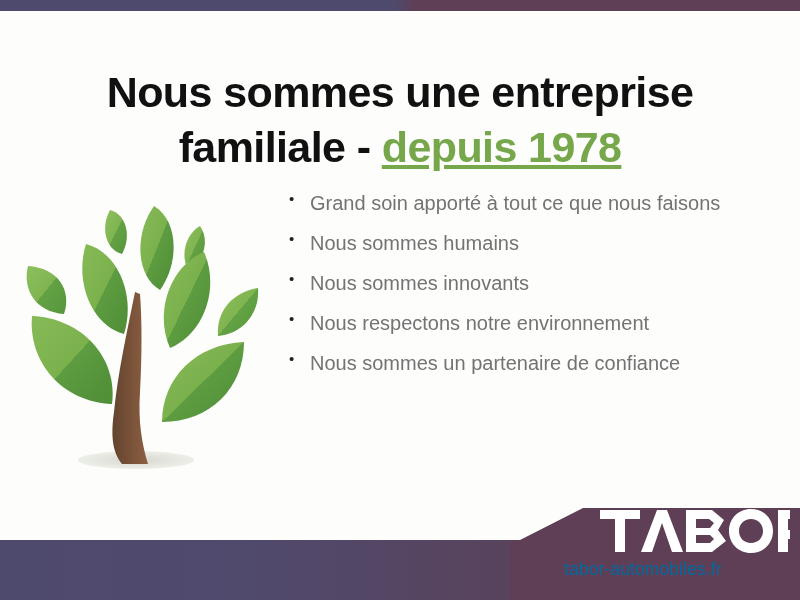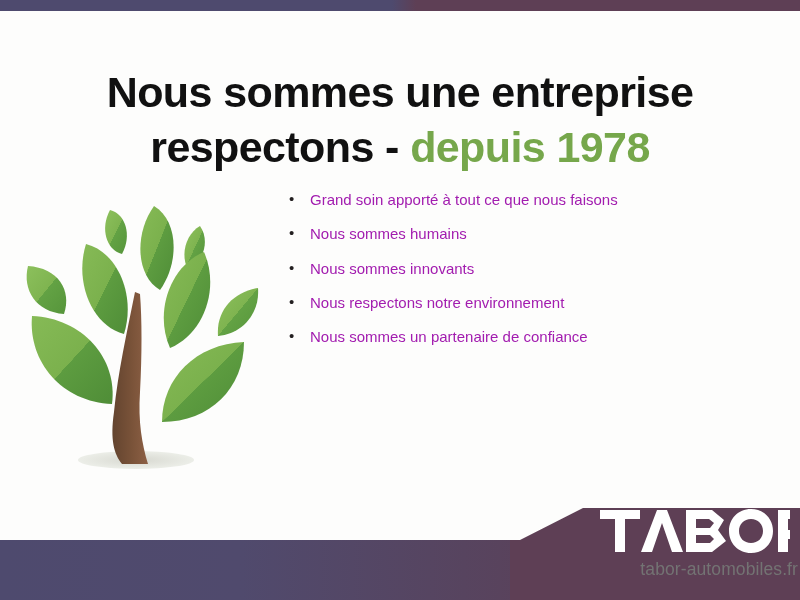--- a/index.html
+++ b/index.html
@@ -54,65 +54,66 @@
 
   .logo-wordmark {
     position: absolute;
     left: 600px;
     top: 508px;
     width: 190px;
     height: 46px;
   }
   .logo-url {
     position: absolute;
-    left: 608px;
+    left: 564px;
     top: 559px;
     width: 190px;
-    text-align: right;
-    color: #737373;
+    text-align: left;
+    color: #0369a1;
     font-size: 17.5px;
     letter-spacing: .1px;
     white-space: nowrap;
   }
 
   
   .headline {
     position: absolute;
     left: 40px;
     top: 36px;
     width: 720px;
     text-align: center;
     font-size: 43px;
     font-weight: bold;
     line-height: 1.29;
     letter-spacing: -0.6px;
     color: #111111;
   }
   .headline .accent {
     color: #76a74b;
+    text-decoration: underline;
   }
   .headline .line2 { display: block; }
 
   
   .bullets {
     position: absolute;
     left: 286px;
     top: 192px;
     width: 500px;
     list-style: none;
     margin: 0;
     padding: 0;
   }
   .bullets li {
     position: relative;
     padding-left: 24px;
     margin: 0 0 17.5px 0;
-    font-size: 15px;
+    font-size: 20px;
     line-height: 1.12;
-    color: #a21caf;
+    color: #737373;
     white-space: nowrap;
   }
   .bullets li::before {
     content: "\2022";
     position: absolute;
     left: 3px;
     top: -1px;
     font-size: 15px;
     color: #231f20;
   }
@@ -128,21 +129,21 @@
 </style>
 </head>
 <body>
 
 <div class="slide">
 
   <div class="bar-top"></div>
 
   <h1 class="headline">
     <span>Nous sommes une entreprise</span>
-    <span class="line2"><span>respectons - </span><span class="accent">depuis 1978</span></span>
+    <span class="line2"><span>familiale - </span><span class="accent">depuis 1978</span></span>
   </h1>
 
   <div class="tree">
     <svg viewBox="0 0 256 288" width="256" height="288" xmlns="http://www.w3.org/2000/svg">
       <defs>
         <linearGradient id="lfA" x1="0" y1="0" x2="1" y2="1">
           <stop offset="0%" stop-color="#86ba56"></stop>
             <stop offset="49.9%" stop-color="#7bb14d"></stop>
           <stop offset="50%" stop-color="#5d9c40"></stop>
             <stop offset="100%" stop-color="#4f8d37"></stop>

